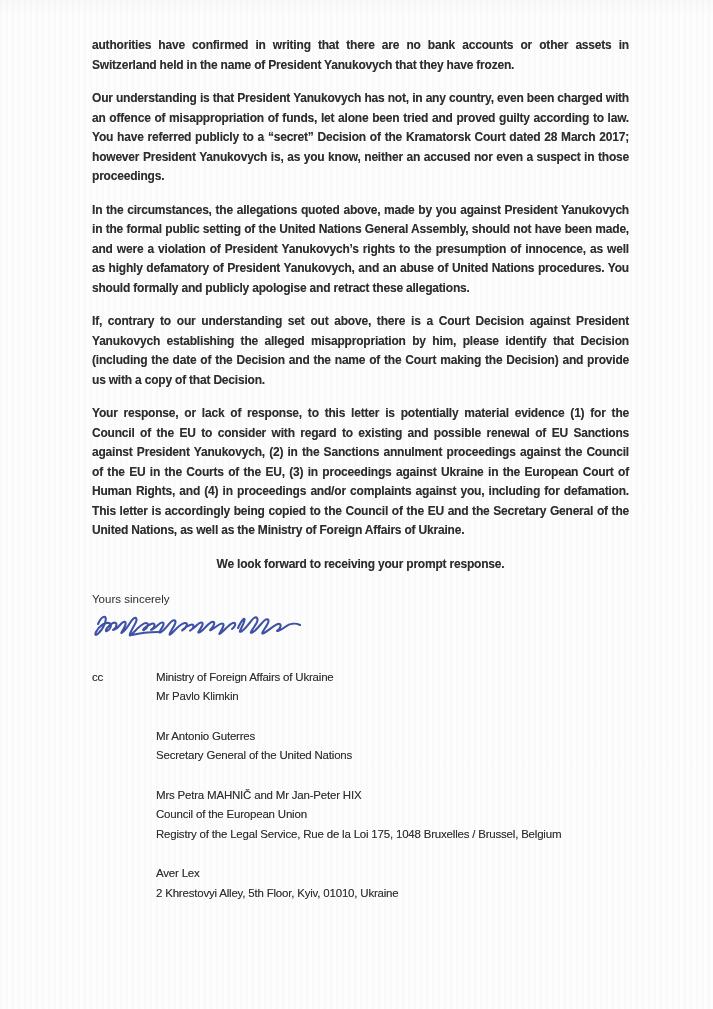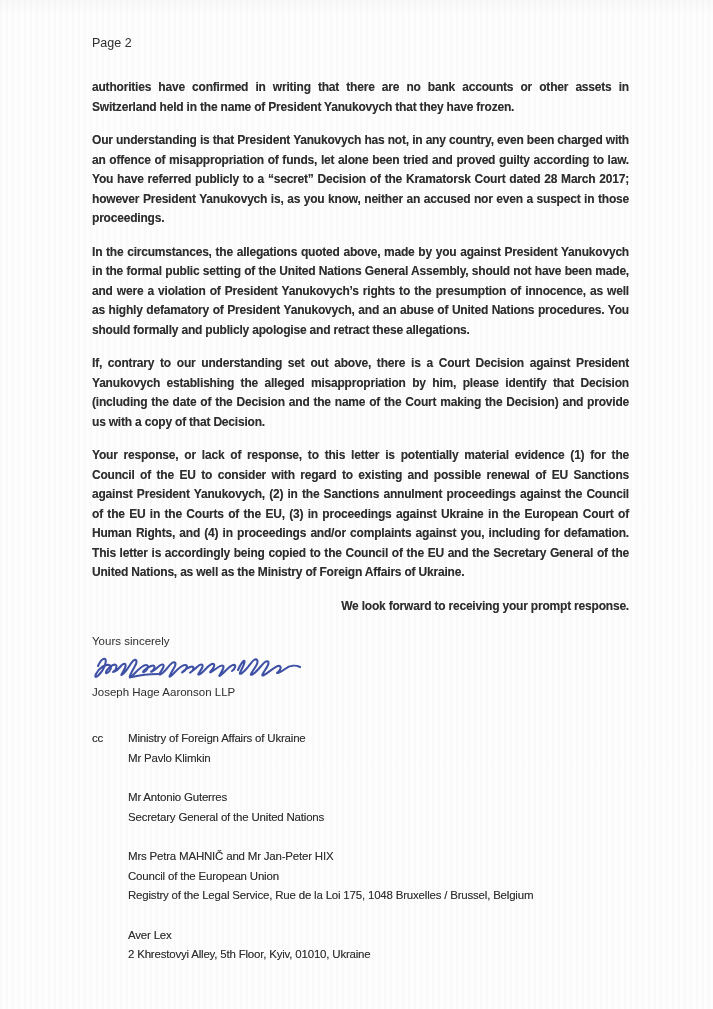--- a/index.html
+++ b/index.html
@@ -41,78 +41,77 @@
   p.body-par {
     font-size: 12px;
     letter-spacing: -0.2px;
     line-height: 19.5px;
     text-align: justify;
     margin: 0 0 14px 0;
     text-shadow: 0 0 0.4px rgba(0,0,0,0.35);
     font-weight: bold;
   }
   p.no-justify {
-    text-align: right;
+    text-align: center;
   }
   .closing-block {
     margin-top: 16px;
     font-size: 11.5px;
     line-height: 19.5px;
   }
   .signature-wrap {
     margin: 1px 0 -4px -4px;
     height: 34px;
   }
   .sig-svg {
     display: block;
   }
   .cc-row {
     display: flex;
     margin-top: 27px;
     font-size: 11.5px;
     letter-spacing: -0.2px;
     line-height: 19.5px;
     text-shadow: 0 0 0.4px rgba(0,0,0,0.35);
+    gap: 28px;
   }
   .cc-label {
     width: 36px;
     flex: 0 0 36px;
   }
   .cc-entry { margin: 0 0 0 0; }
   .cc-entry + .cc-entry { margin-top: 20px; }
   .cc-line { white-space: nowrap; }
   .muted { color: #8d8d8d; text-shadow: none; }
 </style>
 </head>
 <body>
 
 <div class="sheet">
   <div class="content">
 
-    <div class="page-label">Page 2</div>
 
     <p class="body-par">authorities have confirmed in writing that there are no bank accounts or other assets in Switzerland held in the name of President Yanukovych that they have frozen.</p>
     <p class="body-par">Our understanding is that President Yanukovych has not, in any country, even been charged with an offence of misappropriation of funds, let alone been tried and proved guilty according to law. You have referred publicly to a “secret” Decision of the Kramatorsk Court dated 28 March 2017; however President Yanukovych is, as you know, neither an accused nor even a suspect in those proceedings.</p>
     <p class="body-par">In the circumstances, the allegations quoted above, made by you against President Yanukovych in the formal public setting of the United Nations General Assembly, should not have been made, and were a violation of President Yanukovych’s rights to the presumption of innocence, as well as highly defamatory of President Yanukovych, and an abuse of United Nations procedures. You should formally and publicly apologise and retract these allegations.</p>
     <p class="body-par">If, contrary to our understanding set out above, there is a Court Decision against President Yanukovych establishing the alleged misappropriation by him, please identify that Decision (including the date of the Decision and the name of the Court making the Decision) and provide us with a copy of that Decision.</p>
     <p class="body-par">Your response, or lack of response, to this letter is potentially material evidence (1) for the Council of the EU to consider with regard to existing and possible renewal of EU Sanctions against President Yanukovych, (2) in the Sanctions annulment proceedings against the Council of the EU in the Courts of the EU, (3) in proceedings against Ukraine in the European Court of Human Rights, and (4) in proceedings and/or complaints against you, including for defamation. This letter is accordingly being copied to the Council of the EU and the Secretary General of the United Nations, as well as the Ministry of Foreign Affairs of Ukraine.</p>
     <p class="body-par no-justify">We look forward to receiving your prompt response.</p>
 
     <div class="closing-block">
       <div>Yours sincerely</div>
       <div class="signature-wrap">
         <svg class="sig-svg" width="224" height="36" viewBox="0 0 224 36" fill="none" xmlns="http://www.w3.org/2000/svg">
           <g stroke="#3f51a5" stroke-width="2.1" stroke-linecap="round" stroke-linejoin="round" fill="none">
             <path d="M10 13 C14 4 20 3 17 12 C14 21 5 28 8 21 C11 15 17 11 21 12 C25 13 22 19 19 20 C16 21 20 14 25 12 C30 10 29 16 26 18 C23 20 28 19 32 14 C36 9 39 10 37 15 C35 20 31 24 35 21 C39 18 42 11 45 8 C48 5 50 8 47 13 C43 20 39 28 44 23 C49 18 54 12 58 12 C62 12 59 18 56 19 C53 20 58 15 63 13 C68 11 67 16 64 18 C61 20 66 18 70 14 C74 10 77 11 75 15 C73 19 69 23 73 21 C77 19 81 12 84 10 C87 8 89 10 86 15 C83 20 79 27 84 22 C89 17 93 12 97 12 C101 12 98 17 95 19 C92 21 97 16 102 14 C107 12 106 17 103 19 C100 21 105 18 109 14 C113 10 116 11 114 15 C112 19 108 23 112 21 C116 19 120 12 124 11 C128 10 126 15 123 18 C120 21 125 18 129 15 C133 12 137 11 135 16 C133 21 129 25 133 22 C137 19 141 13 145 12 C149 11 147 16 144 18"></path>
             <path d="M150 17 C154 8 158 5 156 11 C154 17 149 23 154 20 C159 17 163 9 166 7 C169 5 171 8 168 13 C165 18 160 24 165 21 C170 18 174 11 177 9 C180 7 182 9 179 14 C176 19 172 24 176 22 C180 20 186 14 190 13 C194 12 193 17 190 19 C187 21 192 20 197 16 C202 12 208 12 212 14"></path>
             <path d="M44 24 C52 22 62 21 70 21"></path>
           </g>
         </svg>
       </div>
-      <div>Joseph Hage Aaronson LLP</div>
     </div>
 
     <div class="cc-row">
       <div class="cc-label">cc</div>
       <div class="cc-entries">
 
         <div class="cc-entry">
           <div class="cc-line">Ministry of Foreign Affairs of Ukraine</div>
           <div class="cc-line">Mr Pavlo Klimkin</div>
         </div>

